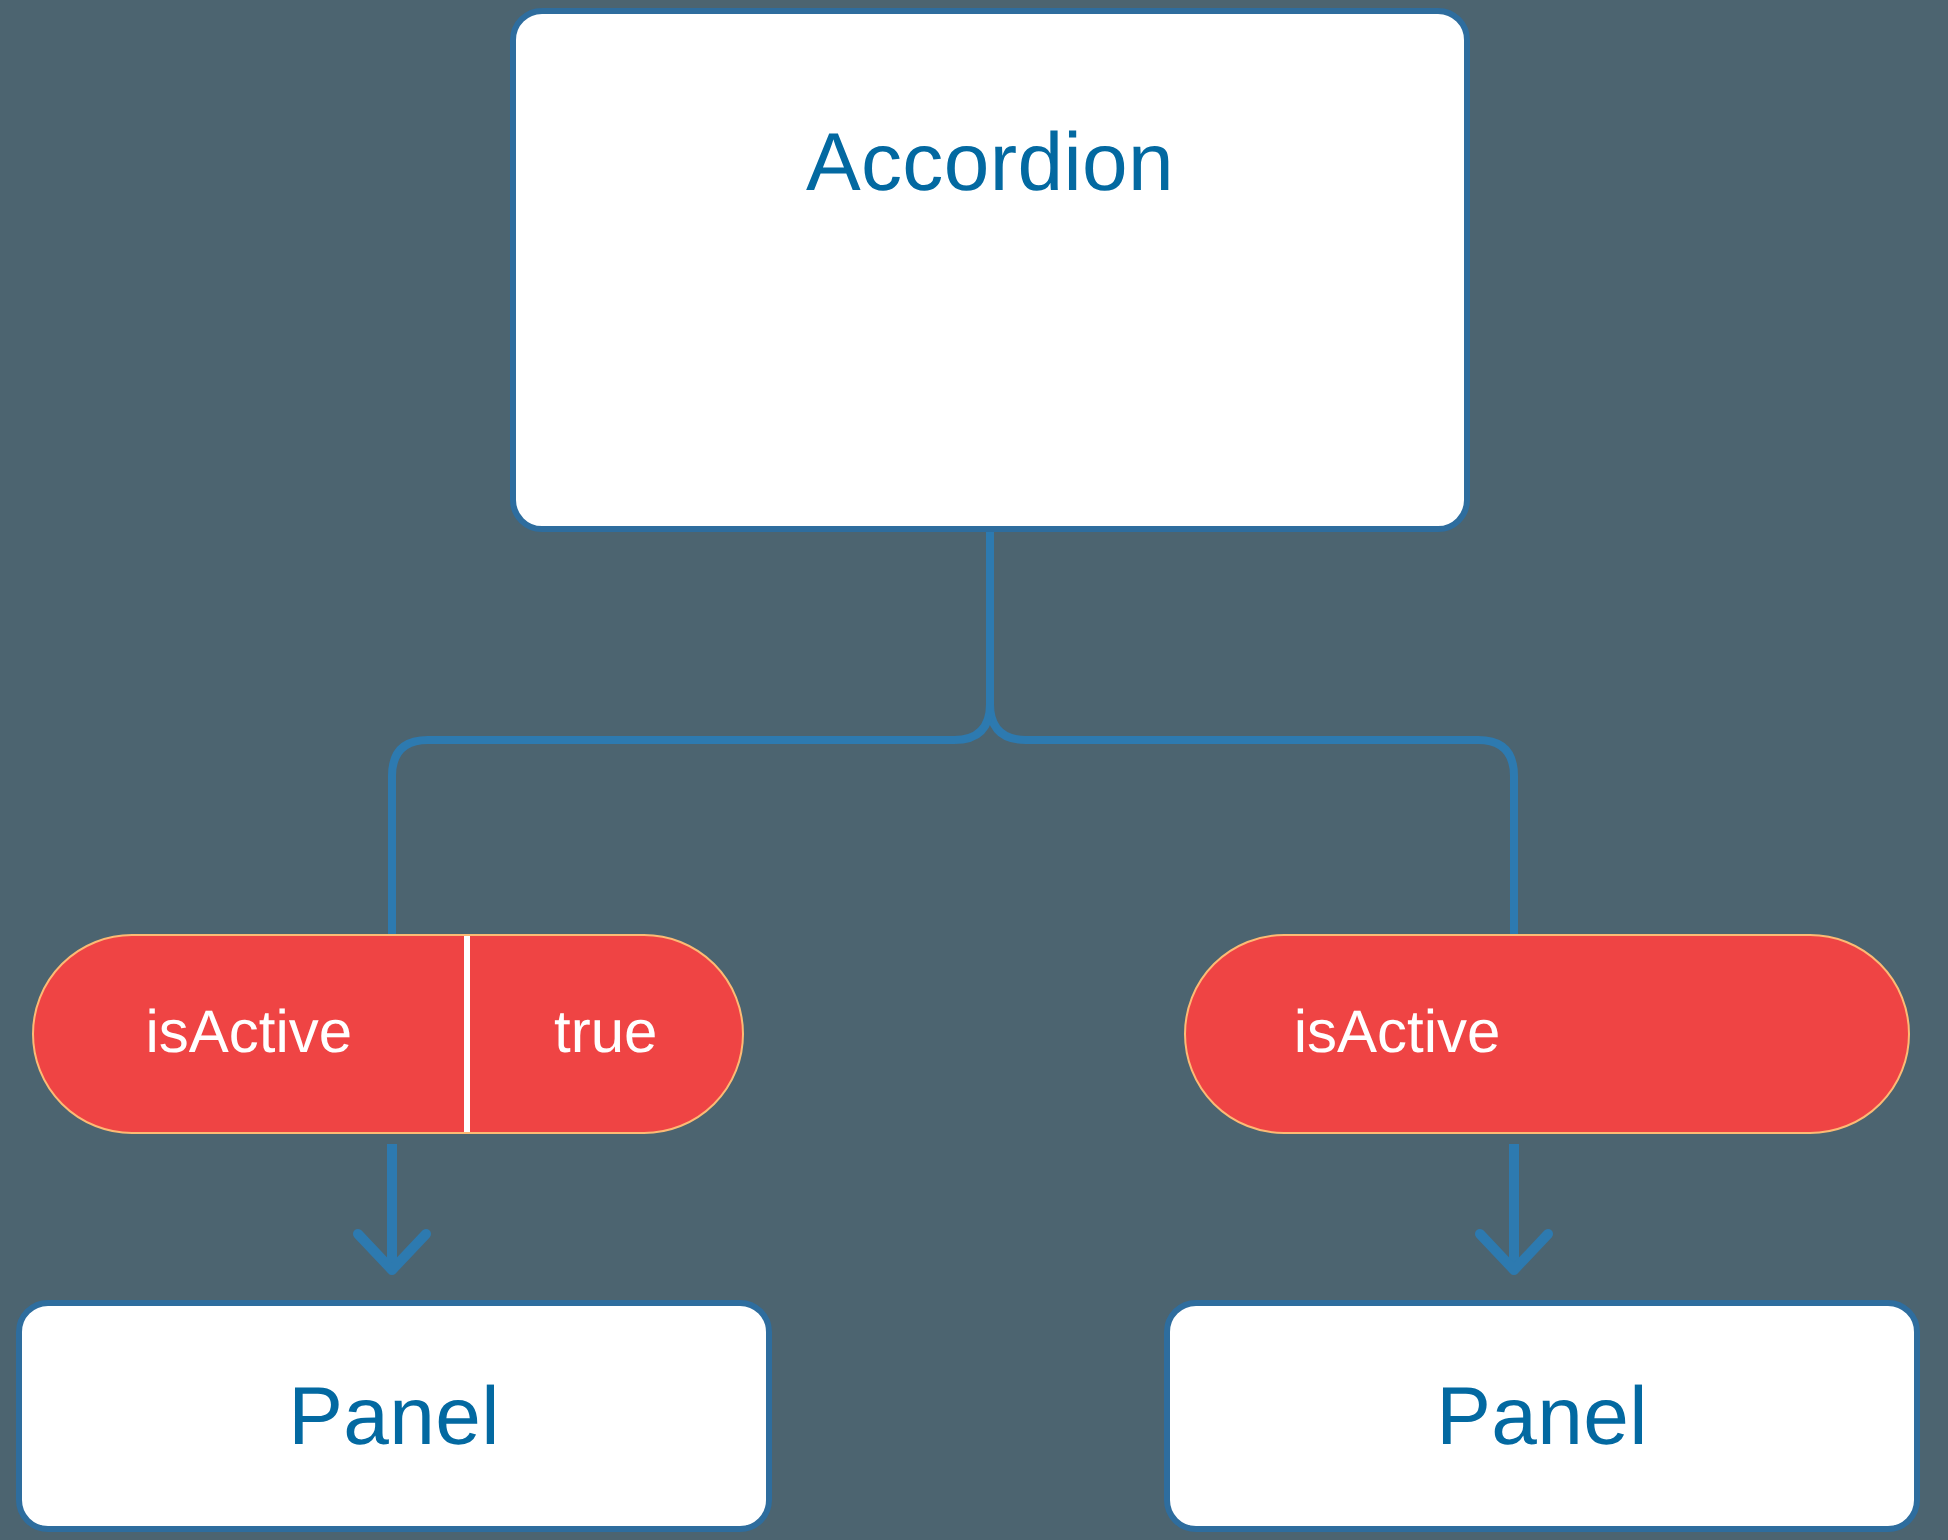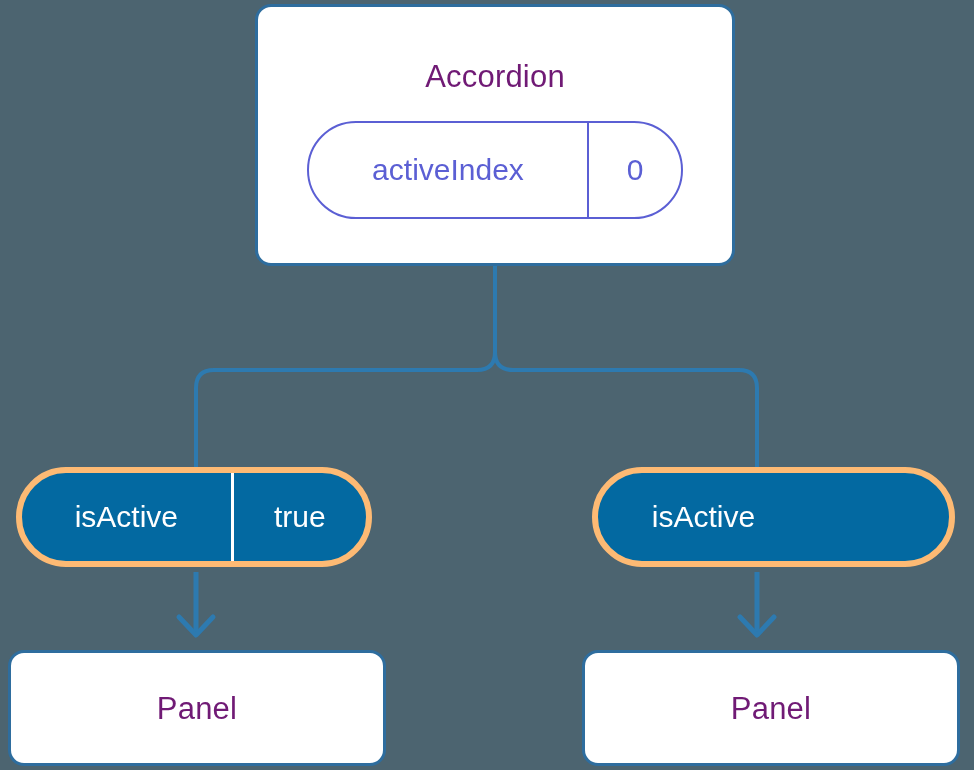--- a/index.html
+++ b/index.html
@@ -31,22 +31,22 @@
     position: absolute;
     background: #ffffff;
     border: 3px solid #2e6d9e;
     border-radius: 16px;
     box-sizing: border-box;
     display: flex;
     flex-direction: column;
     align-items: center;
   }
   .card-title {
-    color: #701a75;
-    font-size: 31px;
+    color: #0369a1;
+    font-size: 41px;
     letter-spacing: 0.2px;
     line-height: 1;
     white-space: nowrap;
   }
   #card-accordion {
     left: 255px;
     top: 4px;
     width: 480px;
     height: 262px;
     justify-content: flex-start;
@@ -95,22 +95,22 @@
   .pill-outline .pill-val {
     color: #5b5fd4;
     font-size: 30px;
   }
   .pill-outline .pill-val {
     border-left: 2px solid #5b5fd4;
   }
 
   
   .pill-solid {
-    border: 6px solid #fdba74;
-    background: #0369a1;
+    border: 1px solid #fdba74;
+    background: #ef4444;
   }
   .pill-solid .pill-key,
   .pill-solid .pill-val {
     color: #ffffff;
     font-size: 30px;
   }
   .pill-solid .pill-val {
     border-left: 3px solid #ffffff;
   }
 
@@ -167,24 +167,20 @@
     <g>
       <path d="M 757 572 L 757 634" fill="none" stroke="#2d7ab0" stroke-width="5"></path>
       <path d="M 740 617 L 757 635 L 774 617" fill="none" stroke="#2d7ab0" stroke-width="5" stroke-linecap="round" stroke-linejoin="round"></path>
     </g>
   </svg>
 
   <div class="card" id="card-accordion">
     <div class="card-title">Accordion</div>
   </div>
 
-  <div class="pill pill-outline" id="pill-active-index">
-    <div class="pill-key">activeIndex</div>
-    <div class="pill-val">0</div>
-  </div>
 
   <div class="pill pill-solid" id="pill-is-active-true">
     <div class="pill-key">isActive</div>
     <div class="pill-val">true</div>
   </div>
 
   <div class="card" id="card-panel-left">
     <div class="card-title">Panel</div>
   </div>
 

